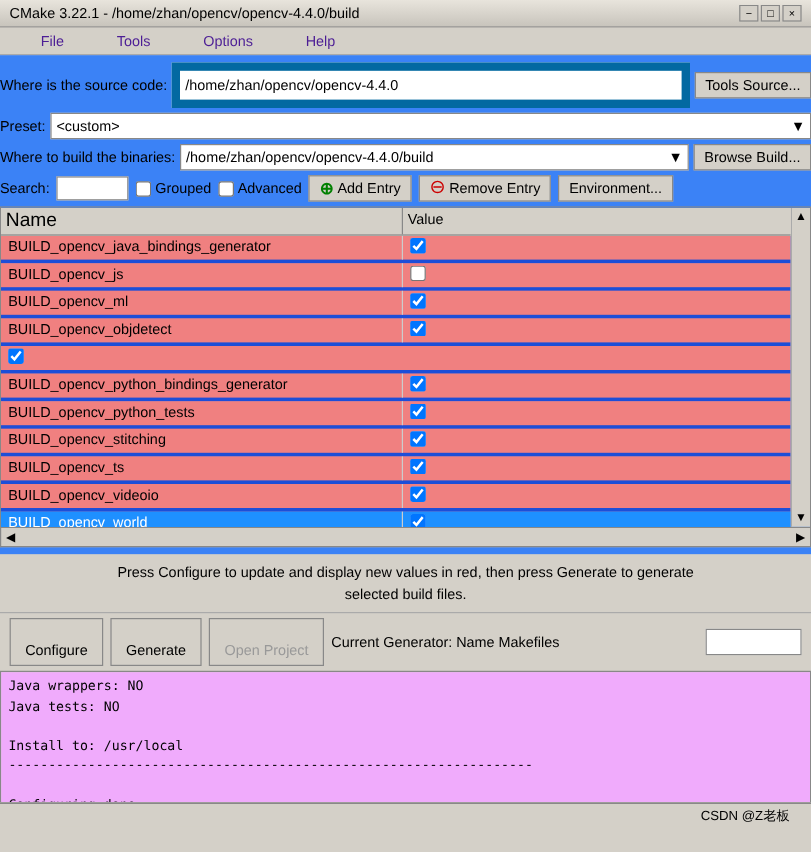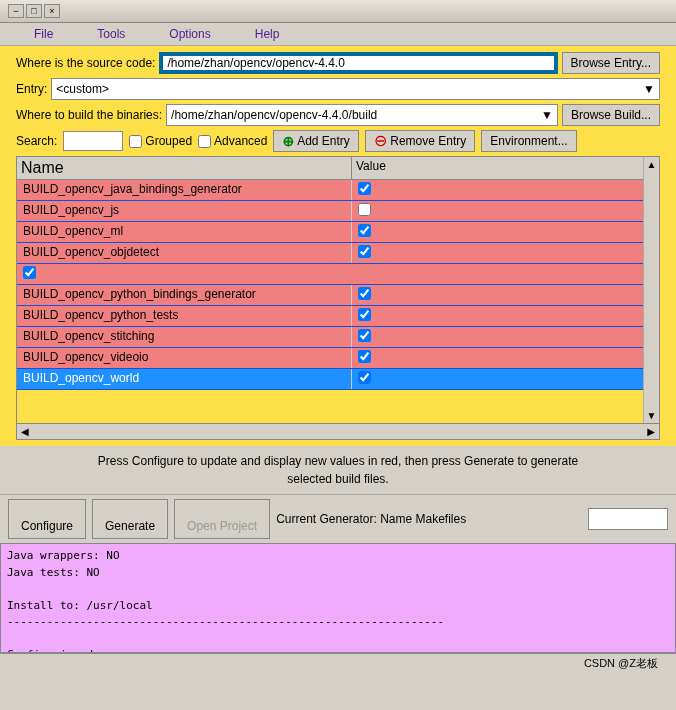--- a/index.html
+++ b/index.html
@@ -46,38 +46,38 @@
       gap: 8px;
     }
     .menu-item {
       padding: 2px 6px;
       cursor: pointer;
       font-size: 12px;
       color: #4c1d95;
       margin-left: 24px;
     }
     .main-content {
-      background: #fde047;
-      padding: 6px 16px;
+      background: #3b82f6;
+      padding: 6px 0;
     }
     .form-row {
       display: flex;
       align-items: center;
       margin-bottom: 4px;
     }
     .form-label {
       font-size: 12px;
       color: #000;
       white-space: nowrap;
       margin-right: 4px;
     }
     .form-input {
       flex: 1;
-      height: 22px;
-      border: 4px solid #0369a1;
+      height: 38px;
+      border: 7px solid #0369a1;
       background: white;
       padding: 2px 4px;
       font-size: 12px;
     }
     .form-input-combo {
       flex: 1;
       height: 22px;
       border: 1px solid #888;
       background: white;
       padding: 2px 4px;
@@ -171,21 +171,21 @@
       font-weight: normal;
     }
     .table-header-value {
       flex: 1;
       padding: 2px 4px;
       font-size: 12px;
       font-weight: normal;
     }
     .table-row {
       display: flex;
-      border-bottom: 1px solid #1d4ed8;
+      border-bottom: 3px solid #1d4ed8;
     }
     .table-row.red-bg {
       background: #f08080;
     }
     .table-row.selected {
       background: #1e90ff !important;
       color: white;
     }
     .table-cell-name {
       width: 335px;
@@ -281,44 +281,45 @@
       border-left: 1px solid #aaa;
       display: flex;
       flex-direction: column;
       align-items: center;
     }
   </style>
 </head>
 <body>
 
 <div class="title-bar">
+  <span class="title-text">CMake 3.22.1 - /home/zhan/opencv/opencv-4.4.0/build</span>
   <div class="title-buttons">
     <button class="title-btn">−</button>
     <button class="title-btn">□</button>
     <button class="title-btn">×</button>
   </div>
 </div>
 
 <div class="menu-bar">
   <span class="menu-item">File</span>
   <span class="menu-item">Tools</span>
   <span class="menu-item">Options</span>
   <span class="menu-item">Help</span>
 </div>
 
 <div class="main-content">
 
   <div class="form-row">
     <span class="form-label">Where is the source code:</span>
     <input type="text" class="form-input" value="/home/zhan/opencv/opencv-4.4.0" style="">
-    <button class="browse-btn">Browse Entry...</button>
+    <button class="browse-btn">Tools Source...</button>
   </div>
 
   <div class="form-row">
-    <span class="form-label">Entry:</span>
+    <span class="form-label">Preset:</span>
     <div class="form-input-combo">
       <span>&lt;custom&gt;</span>
       <span>▼</span>
     </div>
   </div>
 
   <div class="form-row">
     <span class="form-label">Where to build the binaries:</span>
     <div class="form-input-combo">
       <span>/home/zhan/opencv/opencv-4.4.0/build</span>
@@ -384,20 +385,24 @@
             </div>
             <div class="table-row red-bg">
               <div class="table-cell-name">BUILD_opencv_python_tests</div>
               <div class="table-cell-value"><input type="checkbox" checked="" style=""></div>
             </div>
             <div class="table-row red-bg">
               <div class="table-cell-name">BUILD_opencv_stitching</div>
               <div class="table-cell-value"><input type="checkbox" checked="" style=""></div>
             </div>
             <div class="table-row red-bg">
+              <div class="table-cell-name">BUILD_opencv_ts</div>
+              <div class="table-cell-value"><input type="checkbox" checked="" style=""></div>
+            </div>
+            <div class="table-row red-bg">
               <div class="table-cell-name">BUILD_opencv_videoio</div>
               <div class="table-cell-value"><input type="checkbox" checked="" style=""></div>
             </div>
             <div class="table-row selected">
               <div class="table-cell-name">BUILD_opencv_world</div>
               <div class="table-cell-value"><input type="checkbox" checked="" style=""></div>
             </div>
           </div>
       </div>
     </div>

